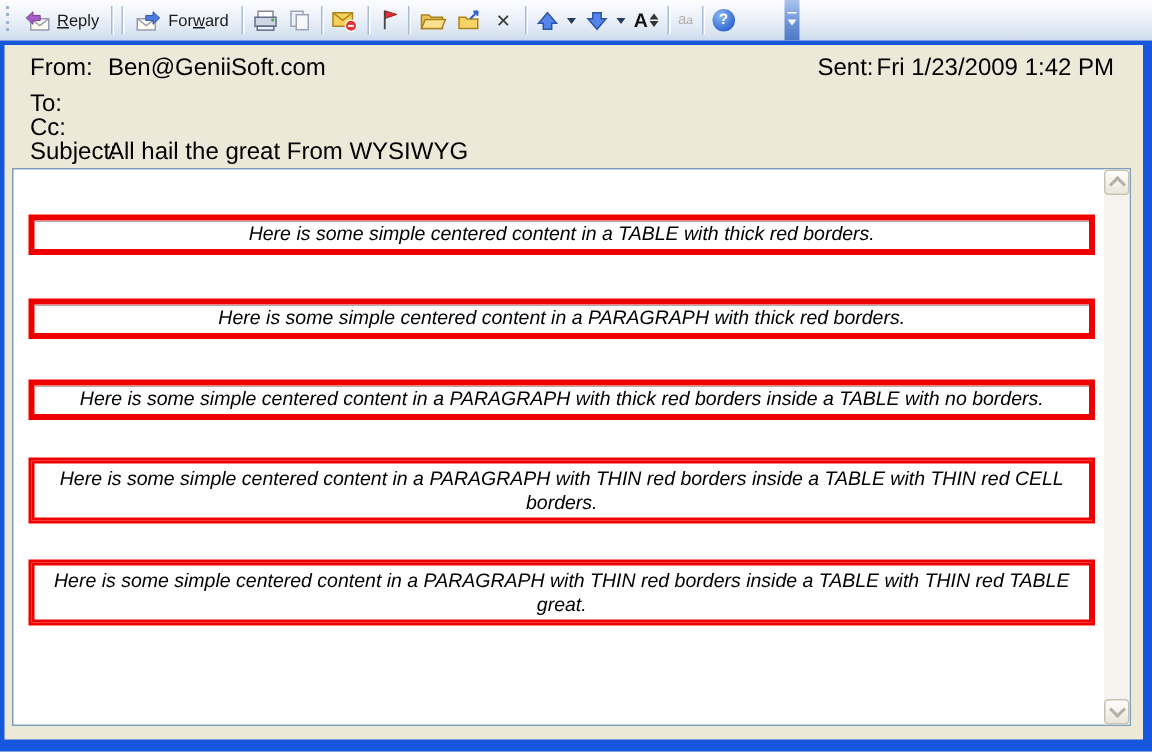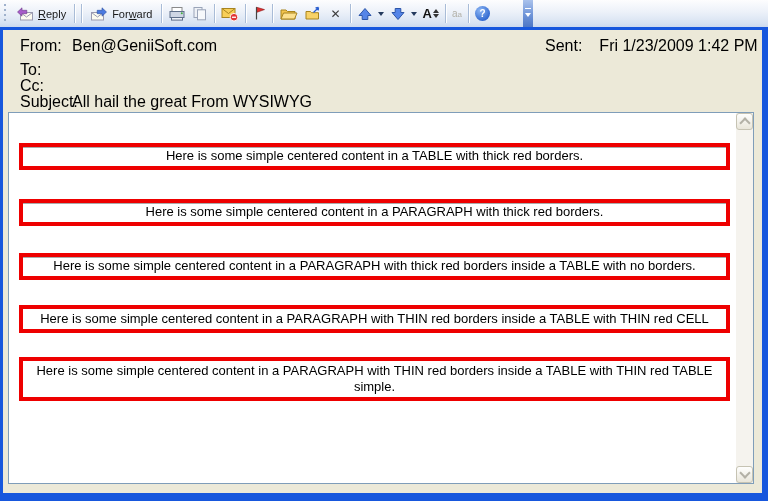--- a/index.html
+++ b/index.html
@@ -45,28 +45,28 @@
     position:absolute;top:27px;left:0;width:768px;height:474px;box-sizing:border-box;
     border:3px solid var(--frame_blue,#1757dd);border-right-width:6px;border-bottom-width:8px;
     background:var(--header_bg,#ece9d8);
   }
   
   .hdr{position:absolute;top:0;left:0;right:0;height:60px;font-size:16px;color:#000;}
   .hrow{position:absolute;left:17px;}
   .hlabel{display:inline-block;width:52px;}
   .r-from{top:7px}.r-to{top:31px}.r-cc{top:47px}.r-subj{top:63px}
   .sent{position:absolute;left:542px;top:7px;}
-  .sent .v{margin-left:17px;}
+  .sent .v{margin-left:2px;}
   
   .body-area{
     position:absolute;left:5px;top:82px;width:744px;height:370px;
     background:var(--body_bg,#fff);border:1px solid var(--body_border,#7f9db9);
   }
   .content{position:absolute;top:0;left:0;right:17px;bottom:0;overflow:hidden;
-    font-size:13px;color:#000;text-align:center;}
+    font-size:13px;color:#000;text-align:center;font-style:italic;}
   .box{margin:0 6px 0 10px;border:4px solid var(--border_red,#ee0000);
     padding:1px 2px 2px;background:#fff;}
   .box.shaded{box-shadow:inset 0 1px 0 rgba(0,0,0,0.33);}
   .nest-outer{margin:0 6px 0 10px;border:2px solid var(--border_red,#ee0000);}
   .nest-inner{border:2px solid var(--border_red,#ee0000);padding:2px;}
   .ln{display:block;line-height:16px;}
   .mt1{margin-top:30px}.mt2{margin-top:29px}.mt3{margin-top:27px}.mt4{margin-top:25px}.mt5{margin-top:24px}
   
   .sbar{position:absolute;top:0;right:0;bottom:0;width:17px;background:#f5f3ee;}
   .sb-btn{position:absolute;left:0;width:17px;height:17px;box-sizing:border-box;
@@ -229,27 +229,28 @@
       </div>
 
       <div class="box shaded mt3">
         <span class="ln">Here is some simple centered content in a PARAGRAPH with thick red borders inside a TABLE with no borders.</span>
           <span class="ln"></span>
       </div>
 
       <div class="nest-outer mt4">
         <div class="nest-inner">
           <span class="ln">Here is some simple centered content in a PARAGRAPH with THIN red borders inside a TABLE with THIN red CELL</span>
+            <span class="ln">borders.</span>
         </div>
       </div>
 
       <div class="nest-outer mt5">
         <div class="nest-inner">
           <span class="ln">Here is some simple centered content in a PARAGRAPH with THIN red borders inside a TABLE with THIN red TABLE</span>
-            <span class="ln">simple.</span>
+            <span class="ln">great.</span>
         </div>
       </div>
 
     </div>
 
     <div class="sbar">
       <div class="sb-btn sb-up">
         <span class="chev up"></span>
       </div>
       <div class="sb-btn sb-down">

